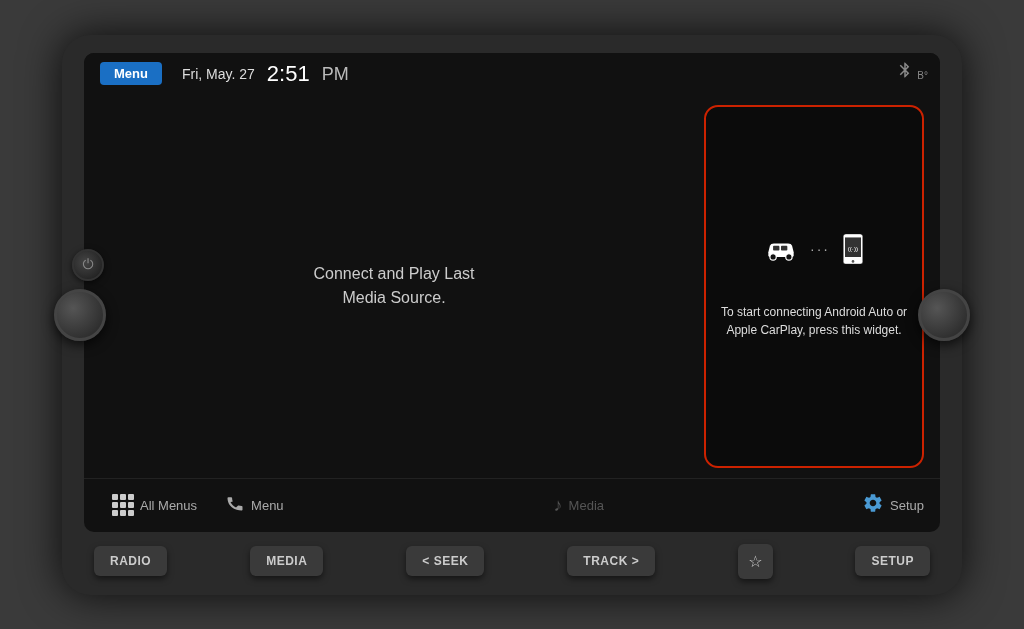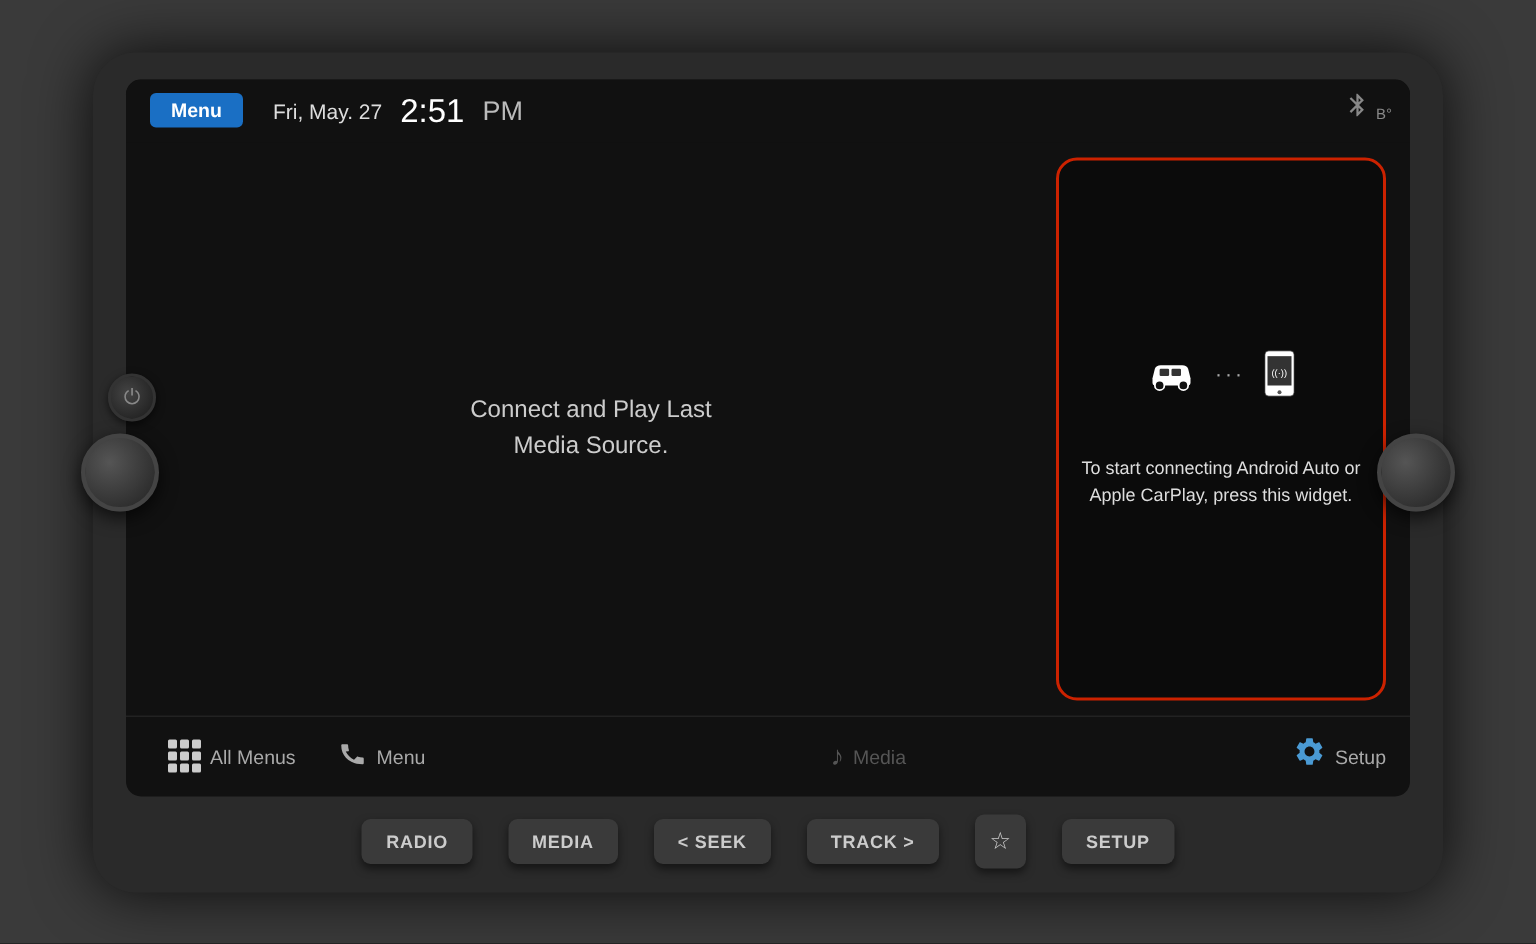--- a/index.html
+++ b/index.html
@@ -182,21 +182,21 @@
       color: #aaa;
       font-size: 13px;
       cursor: pointer;
       margin-left: auto;
     }
 
     
     .buttons-row {
       display: flex;
       align-items: center;
-      justify-content: center;
+      justify-content: space-between;
       gap: 24px;
       padding: 2px 10px;
     }
 
     .hw-btn {
       background: #3a3a3a;
       color: #ccc;
       border: none;
       border-radius: 6px;
       padding: 8px 16px;

